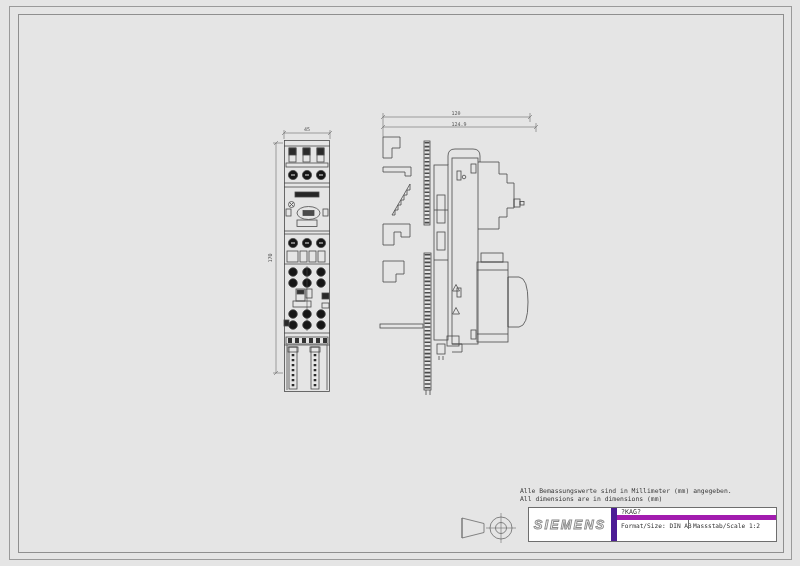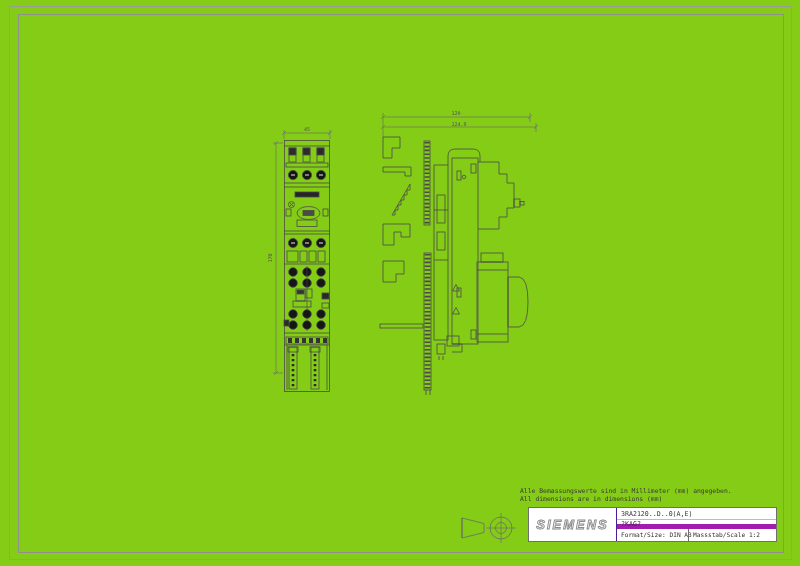--- a/index.html
+++ b/index.html
@@ -1,27 +1,27 @@
 <!DOCTYPE html>
 <html><head>
 <meta charset="utf-8">
 <style>
   html,body{margin:0;padding:0;background:#fbfbfb;}
-  .sheet{position:relative;width:800px;height:566px;background:#84cc16;overflow:hidden;
+  .sheet{position:relative;width:800px;height:566px;background:#e5e5e5;overflow:hidden;
          font-family:"DejaVu Sans Mono", monospace;color:#333;}
   .outer-border{position:absolute;left:9px;top:6px;width:781px;height:552px;
                 border:1px solid #9a9a9a;}
   .inner-border{position:absolute;left:18px;top:14px;width:764px;height:537px;
                 border:1px solid #8f8f8f;}
   .drawing-svg{position:absolute;left:0;top:0;}
   .notes{position:absolute;left:520px;top:488px;font-size:6.4px;line-height:7.6px;
          color:#3a3a3a;white-space:nowrap;}
   .tblock{position:absolute;left:528px;top:507px;width:247px;height:33px;
           border:1px solid #6e6e6e;display:grid;grid-template-columns:88px 1fr;background:#fff;}
-  .brand-cell{border-right:1px solid #4c1d95;display:flex;align-items:center;justify-content:center;}
+  .brand-cell{border-right:6px solid #4c1d95;display:flex;align-items:center;justify-content:center;}
   .brand-text{font-family:"Liberation Sans", sans-serif;font-weight:bold;font-style:italic;
               font-size:13px;letter-spacing:2px;color:#f2f2f2;
               -webkit-text-stroke:0.9px #8a8a8a;}
   .tb-right{display:grid;grid-template-rows:12px 9px 1fr;}
   .tb-row1{border-bottom:1px solid #bdbdbd;font-size:6.6px;padding:1.5px 0 0 4px;white-space:nowrap;}
   .tb-row2{border-bottom:5px solid #a21caf;font-size:6.6px;padding:0 0 0 4px;white-space:nowrap;}
   .tb-row3{display:grid;grid-template-columns:71px 1fr;}
   .tb-cell{font-size:6.2px;padding:2px 0 0 4px;white-space:nowrap;}
   .tb-cell.scale{border-left:1px solid #6e6e6e;}
   .proj-symbol{position:absolute;left:452px;top:506px;}
@@ -224,21 +224,20 @@
       <circle cx="49" cy="22" r="5.5"></circle>
       <path d="M34,22 H64 M49,7 V37" stroke-width="0.6"></path>
     </g>
   </svg>
 
   <div class="tblock">
     <div class="brand-cell">
       <span class="brand-text">SIEMENS</span>
     </div>
     <div class="tb-right">
-      <div class="tb-row1">3RA2120..D..0(A,E)</div>
       <div class="tb-row2">?KAG?</div>
       <div class="tb-row3">
         <div class="tb-cell">Format/Size: DIN A3</div>
         <div class="tb-cell scale">Massstab/Scale 1:2</div>
       </div>
     </div>
   </div>
 </div>
 
 </body></html>

